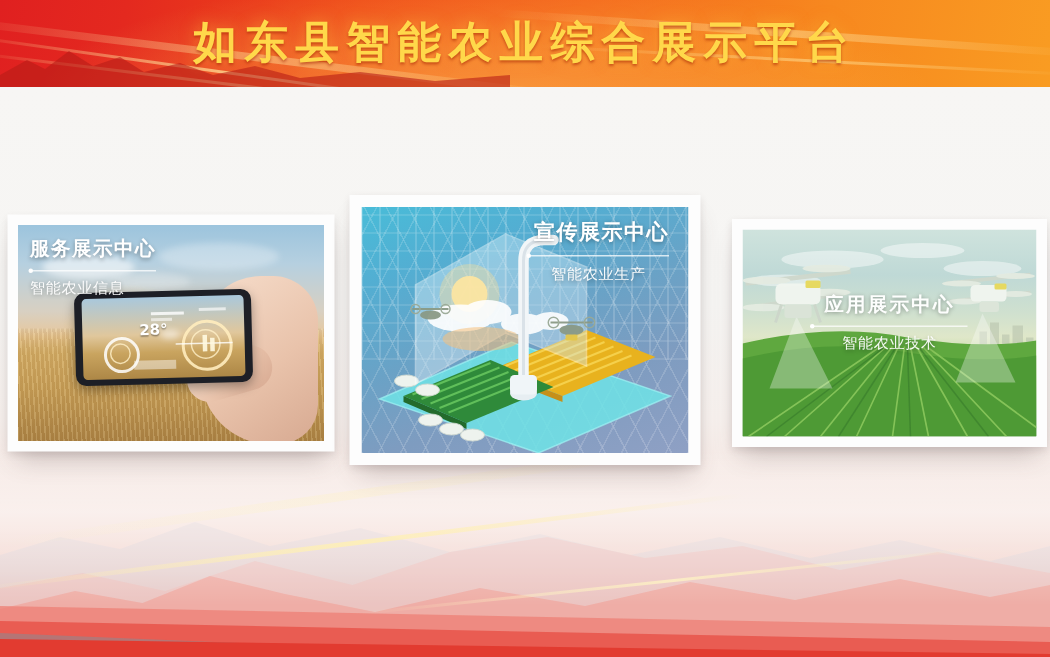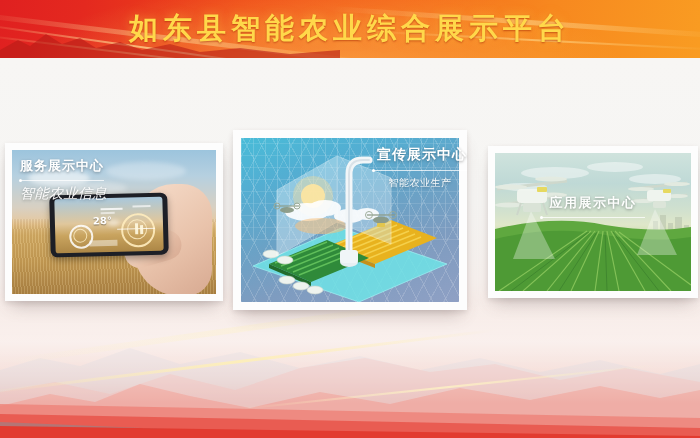--- a/index.html
+++ b/index.html
@@ -170,21 +170,21 @@
           <div class="hud-bar" style="left:80px;top:26px;width:3px;height:11px;background:rgba(255,250,225,.9);"></div>
           <div class="hud-bar" style="left:85px;top:28px;width:3px;height:9px;background:rgba(255,250,225,.9);"></div>
         </div>
       </div>
     </div>
     <div class="ctext" style="left:15px;top:14px;">
       <div class="ctitle" style="font-size:13px;letter-spacing:1px;">服务展示中心</div>
       <div class="cline" style="width:84px;margin:5px 0 4px;">
           <span class="dot"></span>
         </div>
-      <div class="csub" style="font-size:14px;letter-spacing:.5px;font-style:italic;">智能农业信息</div>
+      <div class="csub" style="font-size:10px;letter-spacing:.5px;">智能农业信息</div>
     </div>
   </div>
 
   <div class="card" style="left:233px;top:130px;width:234px;height:180px;">
     <div class="inner" style="left:8px;top:8px;right:8px;bottom:8px;">
       <div class="iso-bg"></div>
       <div class="iso-grid"></div>
       <div class="iso-grid2"></div>
       <div class="iso-svg">
         <svg viewBox="0 0 218 164" preserveAspectRatio="none">
@@ -250,21 +250,21 @@
           <g fill="#8a9a86" opacity=".95">
             <ellipse cx="140" cy="82" rx="8" ry="3.5"></ellipse>
             <line x1="126" y1="77" x2="154" y2="77" stroke="#8a9a86" stroke-width="1.3"></line>
             <circle cx="128" cy="77" r="3.5" fill="none" stroke="#9aa996" stroke-width="1"></circle>
             <circle cx="152" cy="77" r="3.5" fill="none" stroke="#9aa996" stroke-width="1"></circle>
             <rect x="136" y="85" width="8" height="4" rx="1" fill="#e3c64a"></rect>
           </g>
         </svg>
       </div>
     </div>
-    <div class="ctext" style="right:0;top:16px;text-align:right;margin-left:28px;">
+    <div class="ctext" style="right:21px;top:16px;text-align:right;margin-left:28px;">
       <div class="ctitle" style="font-size:14px;letter-spacing:1px;">宣传展示中心</div>
       <div class="cline" style="width:94px;margin:6px 0 5px auto;">
           <span class="dot"></span>
         </div>
       <div class="csub" style="font-size:10px;letter-spacing:.5px;text-align:center;">智能农业生产</div>
     </div>
   </div>
 
   <div class="card" style="left:488px;top:146px;width:210px;height:152px;">
     <div class="inner" style="left:7px;top:7px;right:7px;bottom:7px;">
@@ -335,16 +335,17 @@
             <rect x="168" y="36" width="8" height="4" rx="1" fill="#e8d95a"></rect>
           </g>
         </svg>
       </div>
     </div>
     <div class="ctext" style="left:0;right:0;top:48px;text-align:center;">
       <div class="ctitle" style="font-size:13px;letter-spacing:1.5px;color:#fdfefd;">应用展示中心</div>
       <div class="cline" style="width:104px;margin:5px auto 4px;">
           <span class="dot"></span>
         </div>
+      <div class="csub" style="font-size:10px;letter-spacing:.5px;">智能农业技术</div>
     </div>
   </div>
 
 </div>
 
 </body></html>

